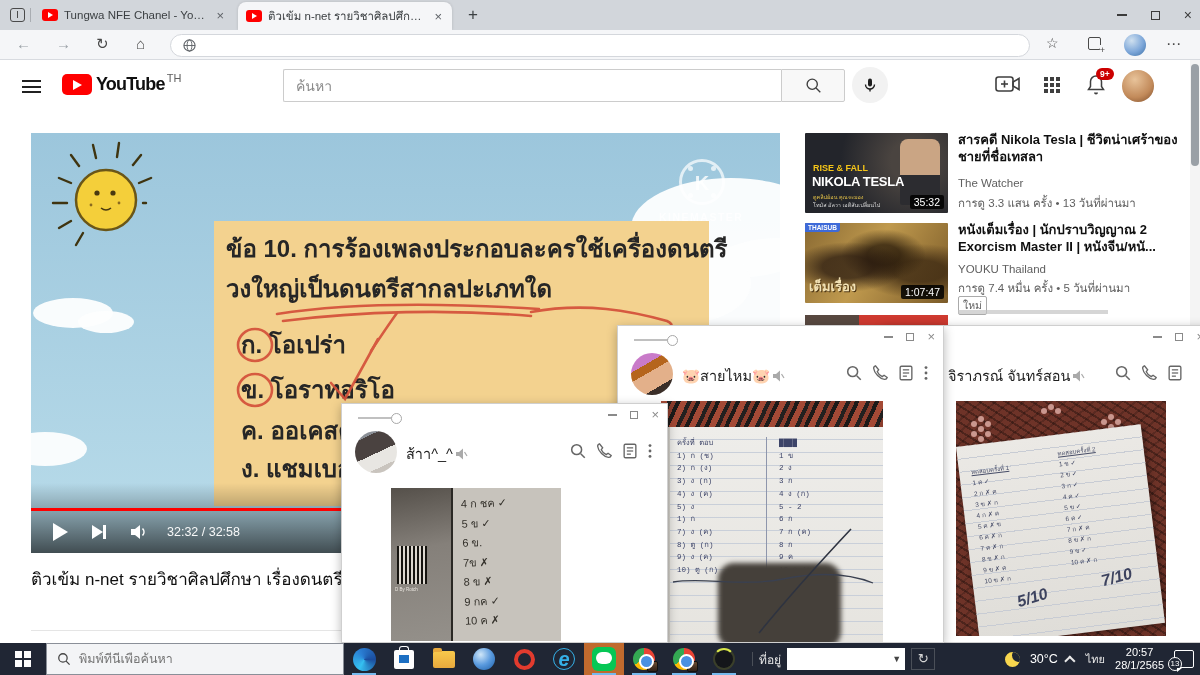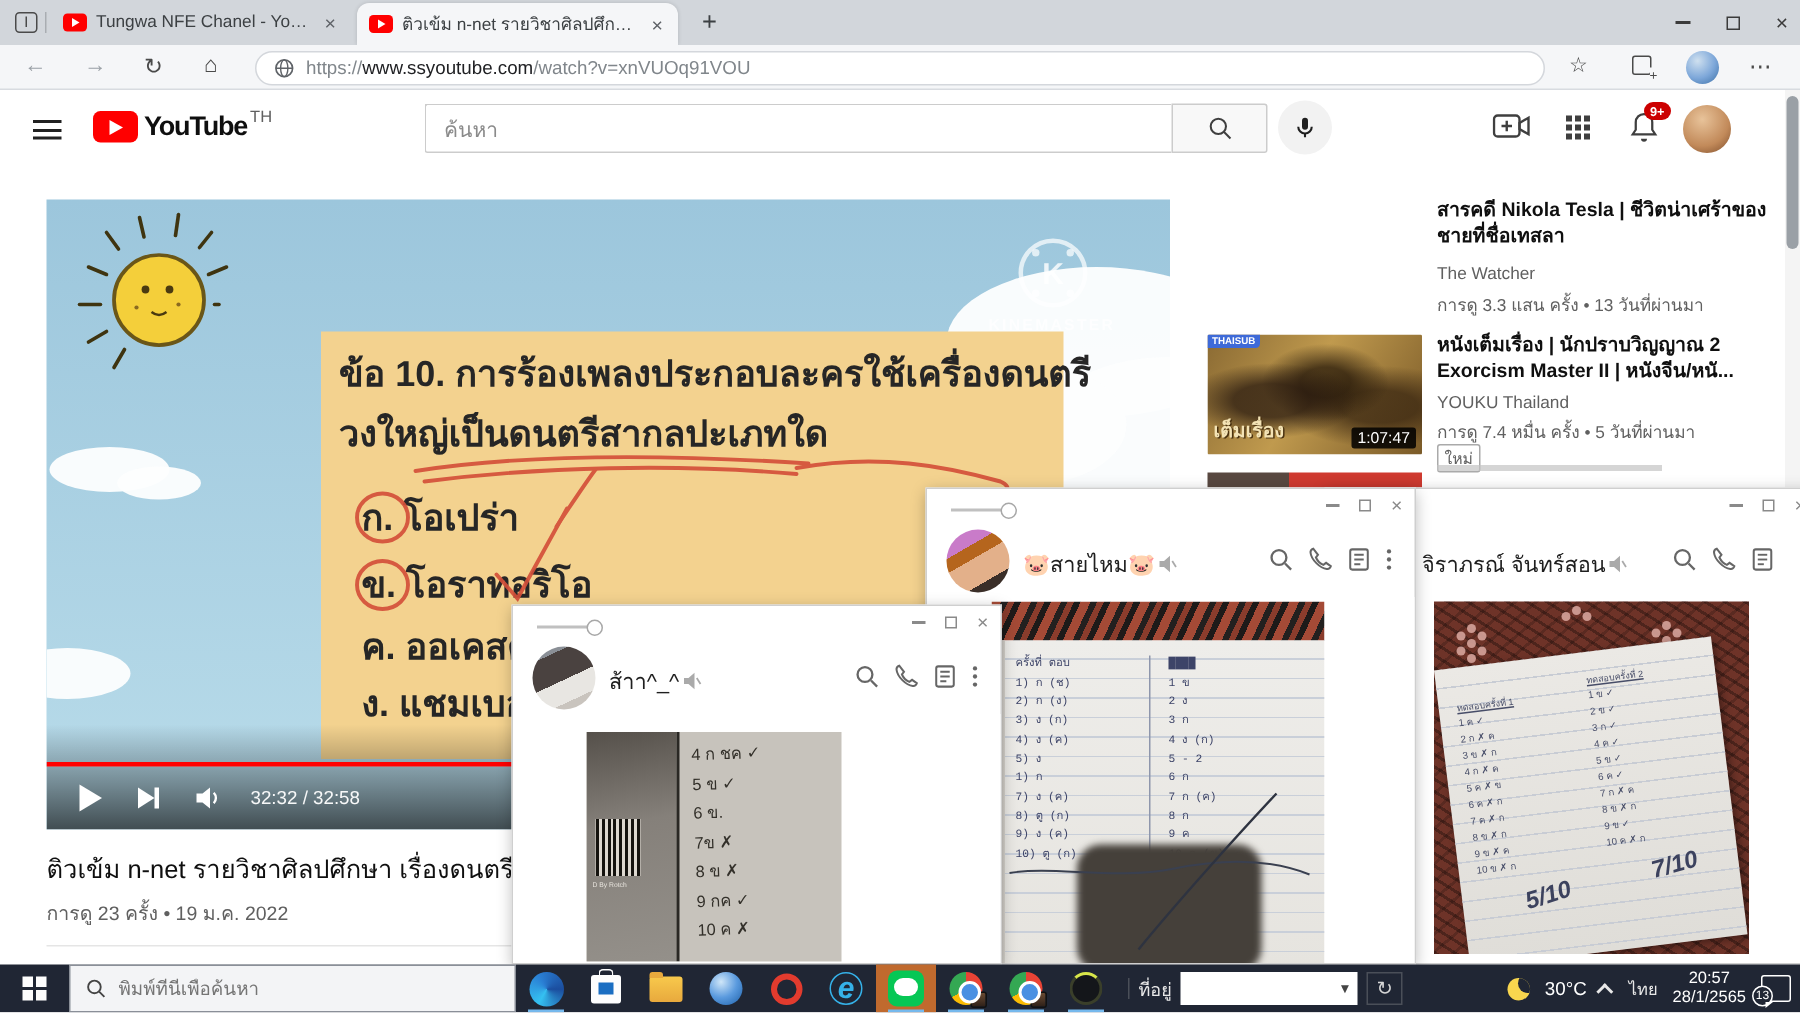--- a/index.html
+++ b/index.html
@@ -231,21 +231,20 @@
       <span class="navic" style="left:16px;color:#9aa0a6">←</span>
       <span class="navic" style="left:56px;color:#9aa0a6">→</span>
       <span class="navic" style="left:96px">↻</span>
       <span class="navic" style="left:136px">⌂</span>
       <div class="urlpill">
         <svg width="13" height="13" viewBox="0 0 14 14" style="margin-right:8px">
           <circle cx="7" cy="7" r="6" fill="none" stroke="#5f6368" stroke-width="1.2"></circle>
           <ellipse cx="7" cy="7" rx="2.6" ry="6" fill="none" stroke="#5f6368" stroke-width="1"></ellipse>
           <line x1="1" y1="7" x2="13" y2="7" stroke="#5f6368" stroke-width="1"></line>
         </svg>
-        <span class="urltext"><span>https://</span><span class="host">www.ssyoutube.com</span><span>/watch?v=xnVUOq91VOU</span></span>
       </div>
       <span class="navic" style="left:1046px;font-size:14px">☆</span>
       <span class="collic"></span>
       <div class="edge-avatar"></div>
       <span class="navic" style="left:1166px;letter-spacing:1px">⋯</span>
     </div>
 
     <div class="page">
 
       <div class="hamb"></div>
@@ -359,24 +358,33 @@
           <span class="nextic"></span>
           <svg class="volic" width="20" height="18" viewBox="0 0 20 18">
             <path d="M2 6 h4 l5 -4 v14 l-5 -4 h-4 z" fill="#fff"></path>
             <path d="M13.5 5.5 a5 5 0 0 1 0 7" fill="none" stroke="#fff" stroke-width="1.6"></path>
           </svg>
           <span class="timetxt">32:32 / 32:58</span>
         </div>
       </div>
 
       <div class="vtitle">ติวเข้ม n-net รายวิชาศิลปศึกษา เรื่องดนตรีสากล</div>
-      <div class="vmeta">การดู 23 ครั้ง • 19 ม.ค. 2022</div>
       <div class="vdivider"></div>
 
       <div class="rec" style="top:73px;height:88px">
+        <div class="thumb">
+          <div class="t1bg">
+            <div class="t1face"></div>
+            <div class="t1rise">RISE &amp; FALL</div>
+            <div class="t1name">NIKOLA TESLA</div>
+            <div class="t1s1">ดูคลิปย้อน คุณจะมอง</div>
+            <div class="t1s2">โทมัส อัลวา เอดิสันเปลี่ยนไป</div>
+          </div>
+          <span class="dur">35:32</span>
+        </div>
         <div class="rtitle">สารคดี Nikola Tesla | ชีวิตน่าเศร้าของชายที่ชื่อเทสลา</div>
         <div class="rchan" style="top:44px">The Watcher</div>
         <div class="rmeta" style="top:61px">การดู 3.3 แสน ครั้ง • 13 วันที่ผ่านมา</div>
       </div>
 
       <div class="rec" style="top:163px;height:92px">
         <div class="thumb">
           <div class="t2bg">
             <span class="t2badge">THAISUB</span>
             <span class="t2cap">เต็มเรื่อง</span>

